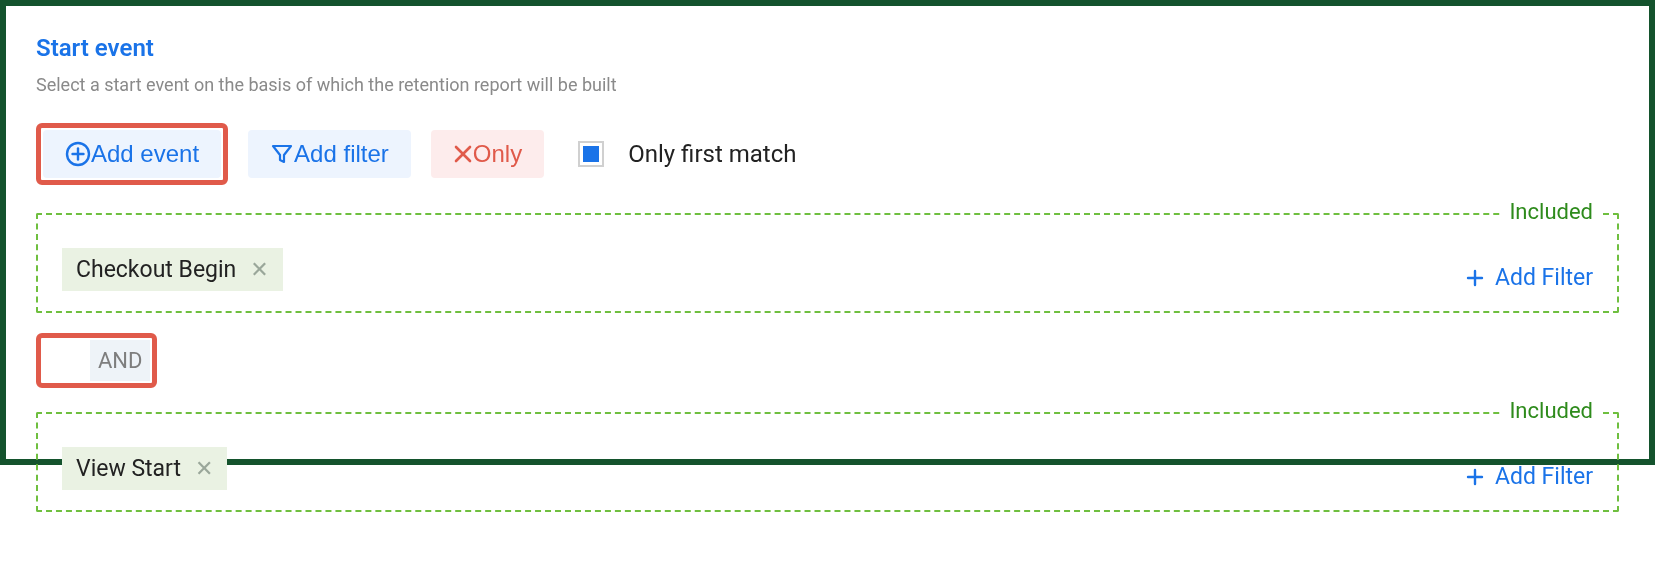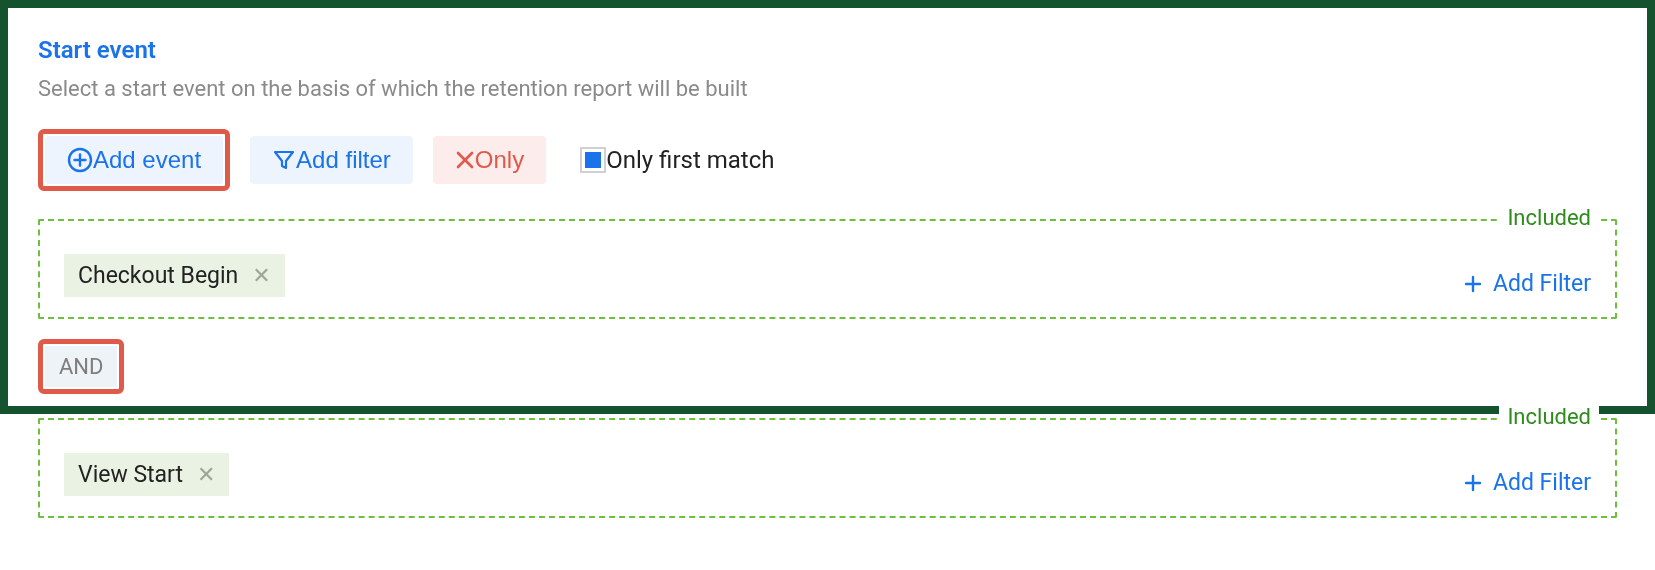--- a/index.html
+++ b/index.html
@@ -3,34 +3,34 @@
   <meta charset="utf-8">
   <style>
     * { box-sizing: border-box; margin: 0; padding: 0; }
     body {
       font-family: -apple-system, BlinkMacSystemFont, "Segoe UI", Roboto, Arial, sans-serif;
       background: #fff;
       width: 1655px;
       height: 570px;
     }
     .panel {
-      border: 8px solid #14532d;
+      border: 6px solid #14532d;
       padding: 28px 30px 30px 30px;
       width: 1655px;
-      height: 414px;
+      height: 465px;
     }
     .heading {
       color: #1a73e8;
       font-size: 24px;
       font-weight: 600;
       margin-bottom: 12px;
     }
     .sub {
       color: #8a8a8a;
-      font-size: 22px;
+      font-size: 18px;
       margin-bottom: 28px;
     }
     .toolbar {
       display: flex;
       align-items: center;
       gap: 20px;
       margin-bottom: 28px;
     }
     .btn {
       display: inline-flex;
@@ -51,21 +51,21 @@
       border: 5px solid #e05a4a;
       border-radius: 6px;
       padding: 2px;
       display: inline-flex;
     }
     .highlight-frame-btn .btn { margin:0; }
 
     .checkbox-wrap {
       display: inline-flex;
       align-items: center;
-      gap: 0;
+      gap: 24px;
       font-size: 24px;
       color: #222;
       margin-left: 14px;
     }
     .checkbox {
       width: 26px; height: 26px;
       border: 2px solid #d0d0d0;
       display: inline-flex;
       align-items: center;
       justify-content: center;
@@ -119,22 +119,23 @@
     .highlight-frame-logic {
       border: 5px solid #e05a4a;
       border-radius: 6px;
       display: inline-block;
       padding: 2px;
     }
     .logic-chip {
       background: #eef3f8;
       color: #7e7e7e;
       font-size: 22px;
-      padding: 8px 14px;
+      padding: 8px 8px;
       display: inline-block;
+      margin-left: 47px;
     }
 
     svg { display:block; }
   </style>
 </head>
 <body>
 
 <div class="panel">
 
   <div class="heading">Start event</div>

